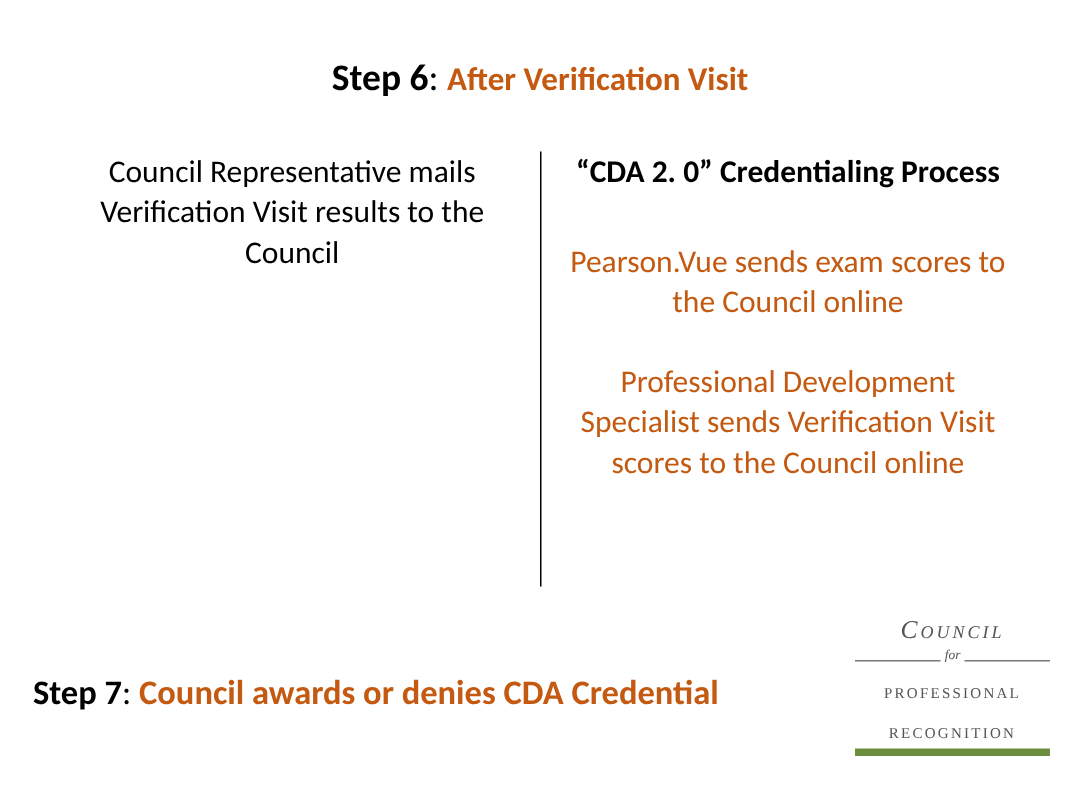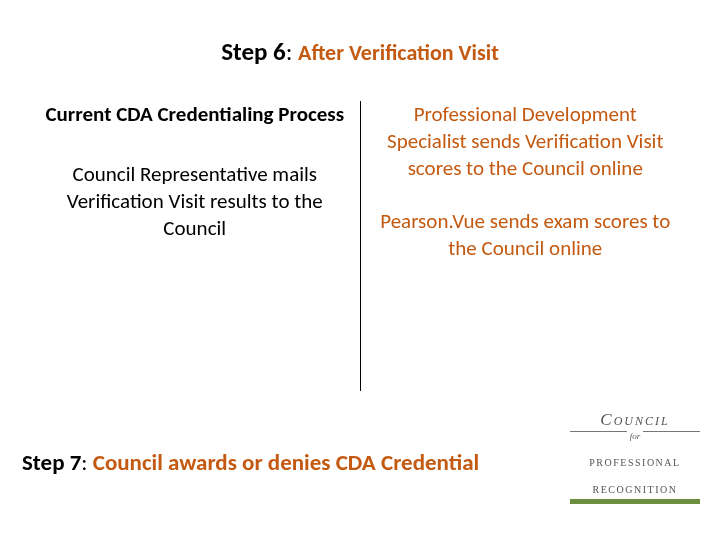--- a/index.html
+++ b/index.html
@@ -96,21 +96,21 @@
   .logo .council {
     font-family: Georgia, "Times New Roman", serif;
     font-size: 17px;
     letter-spacing: 2px;
     font-variant: small-caps;
     color: #555;
     font-style: italic;
   }
   .logo .for-row {
     display: flex;
-    align-items: flex-start;
+    align-items: flex-end;
     gap: 3px;
     width: 100%;
     margin-top: 1px;
   }
   .logo .for-row .line {
     flex: 1;
     height: 1px;
     background: #777;
   }
   .logo .for-text {
@@ -138,27 +138,27 @@
 <body>
 
 <div class="slide">
 
   <div class="title">
     <span class="step">Step 6</span><span class="colon">: </span><span class="sub">After Verification Visit</span>
   </div>
 
   <div class="cols">
     <div class="col left">
-      <h3>Current CDA Credentialing Process</h3>
       <p>Council Representative mails Verification Visit results to the Council</p>
     </div>
     <div class="divider"></div>
     <div class="col right">
+      <h3>“CDA 2. 0” Credentialing Process</h3>
+      <p>Pearson.Vue sends exam scores to the Council online</p>
       <p>Professional Development Specialist sends Verification Visit scores to the Council online</p>
-      <p>Pearson.Vue sends exam scores to the Council online</p>
     </div>
   </div>
 
   <div class="step7">
     <span class="st">Step 7</span><span class="colon">: </span><span class="stext">Council awards or denies CDA Credential</span>
   </div>
 
   <div class="logo">
     <div class="council">Council</div>
     <div class="for-row">

